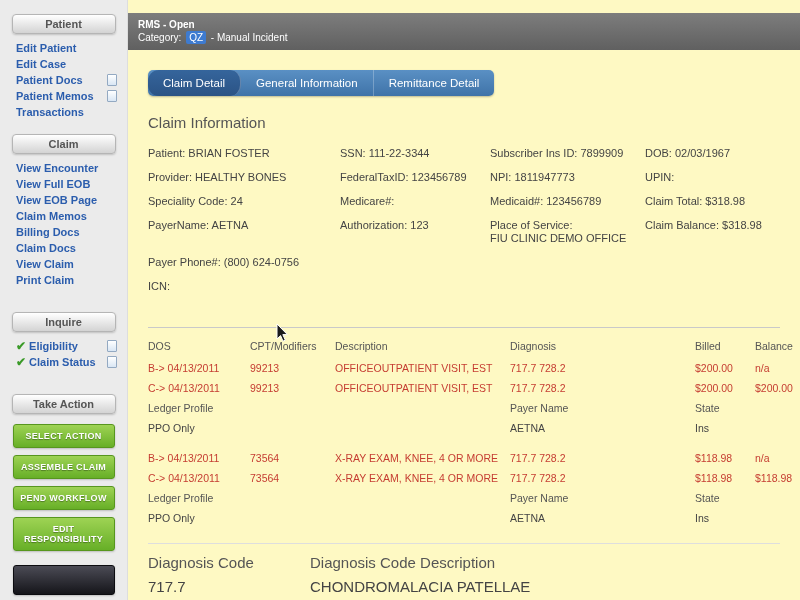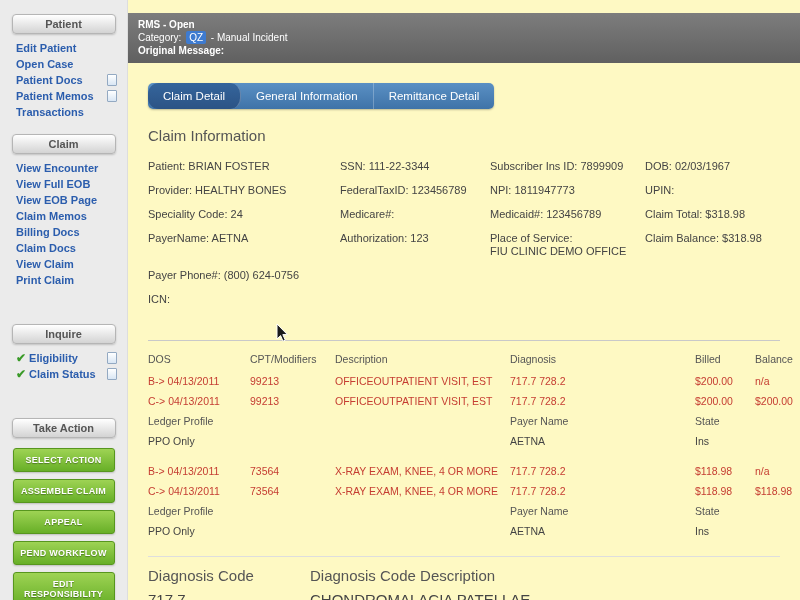--- a/index.html
+++ b/index.html
@@ -13,21 +13,21 @@
     position:absolute; left:0; top:0; width:128px; height:600px;
     background:#ebebeb; border-right:1px solid #ddd; padding-top:14px;
   }
   .side-header {
     width:104px; margin:0 auto; padding:3px 12px; text-align:center;
     font-size:11px; font-weight:bold; color:#555;
     background:linear-gradient(#ffffff,#d3d3d3);
     border:1px solid #b5b5b5; border-radius:4px;
     box-shadow:0 1px 2px rgba(0,0,0,0.18);
   }
-  .mt { margin-top:36px; }
+  .mt { margin-top:24px; }
   .mts { margin-top:14px; }
   .side-links { padding:6px 10px 0 16px; margin-bottom:6px; }
   .side-link {
     display:flex; align-items:center; height:16px;
     font-size:11px; font-weight:bold; color:#2b5dad; cursor:pointer;
   }
   .doc-icon {
     width:10px; height:12px; margin-left:auto; flex:0 0 auto;
     background:linear-gradient(#ffffff,#d9e6f4);
     border:1px solid #93a9c2; border-radius:1px;
@@ -99,21 +99,21 @@
 <body>
 
 <div class="sidebar">
 
   <div class="side-header">Patient</div>
   <div class="side-links">
     <div class="side-link">
         <span>Edit Patient</span>
       </div>
     <div class="side-link">
-        <span>Open Case</span>
+        <span>Edit Case</span>
       </div>
     <div class="side-link">
         <span>Patient Docs</span>
         <span class="doc-icon"></span>
       </div>
     <div class="side-link">
         <span>Patient Memos</span>
         <span class="doc-icon"></span>
       </div>
     <div class="side-link">
@@ -159,36 +159,34 @@
     <div class="side-link">
         <span class="check">✔</span>
         <span>Claim Status</span>
         <span class="doc-icon"></span>
       </div>
   </div>
 
   <div class="side-header mt">Take Action</div>
   <div class="action-btn first">SELECT ACTION</div>
   <div class="action-btn">ASSEMBLE CLAIM</div>
-  <div class="action-btn">APPEAL</div>
   <div class="action-btn">PEND WORKFLOW</div>
   <div class="action-btn">EDIT RESPONSIBILITY</div>
   <div class="action-btn dark"></div>
 </div>
 
 <div class="main">
 
   <div class="topbar">
     <div class="bold">RMS - Open</div>
     <div>
       <span>Category:</span>
       <span class="badge">QZ</span>
       <span>- Manual Incident</span>
     </div>
-    <div class="bold">Original Message:</div>
   </div>
 
   <div class="tabs">
     <div class="tab active">Claim Detail</div>
     <div class="tab">General Information</div>
     <div class="tab">Remittance Detail</div>
   </div>
 
   <h2 class="page-title">Claim Information</h2>
 

